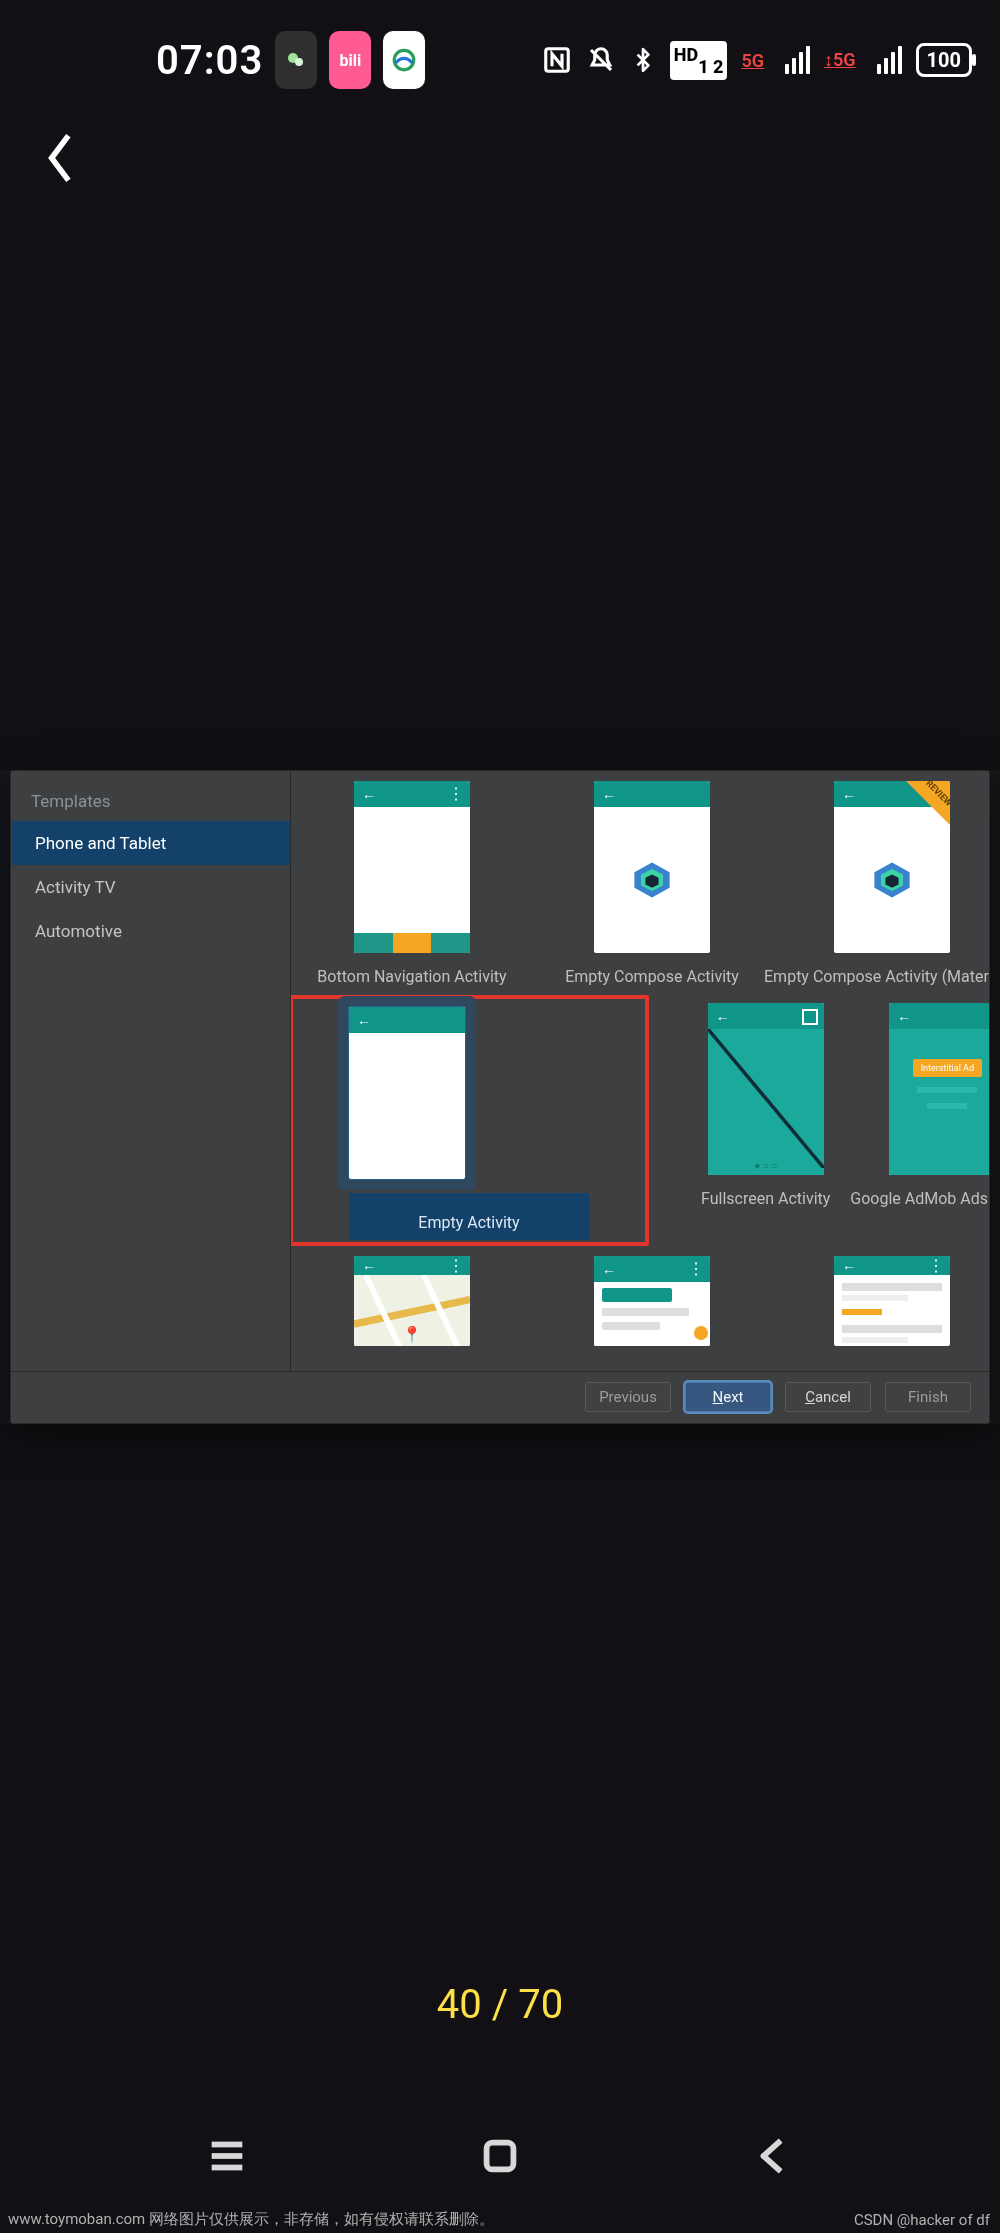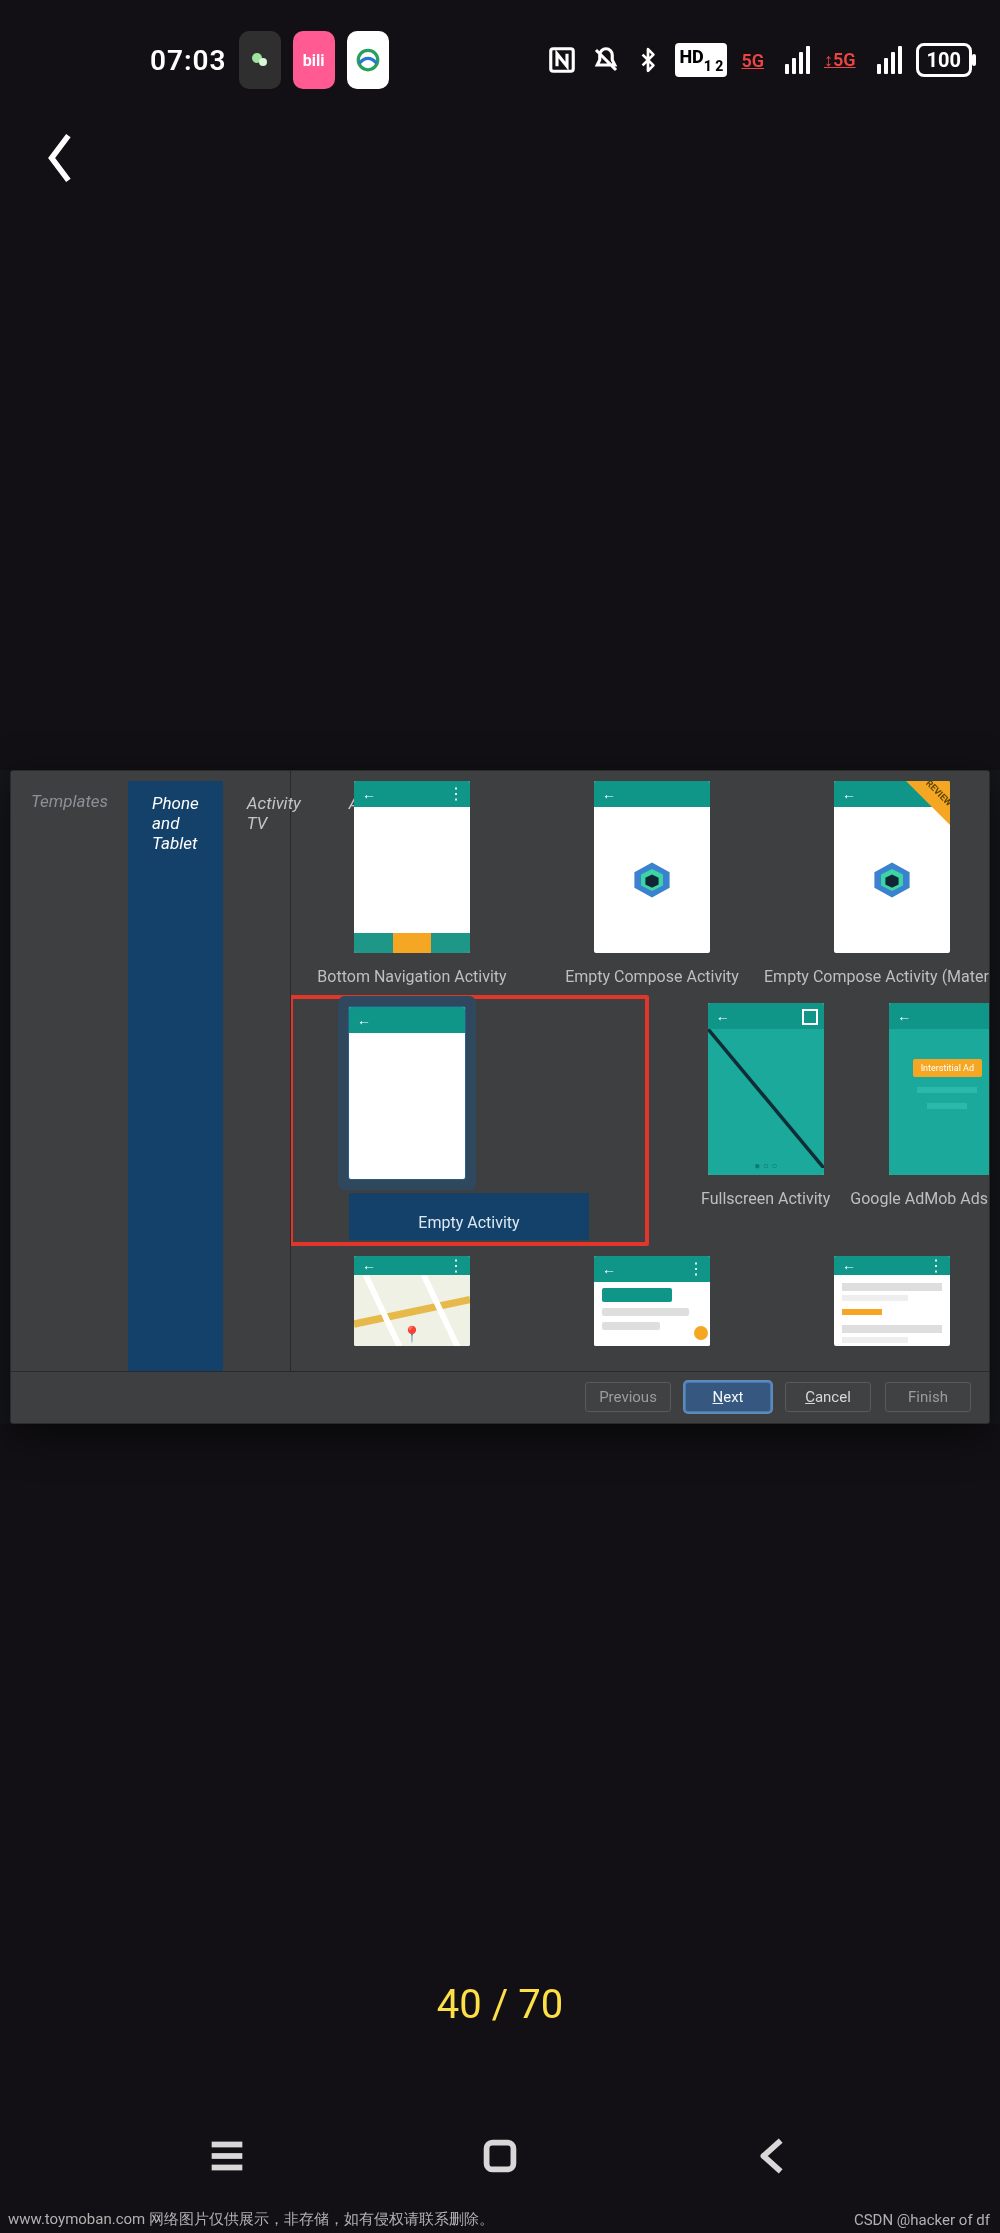--- a/index.html
+++ b/index.html
@@ -2,50 +2,50 @@
 <html><head>
 <meta charset="utf-8">
 <style>
   * { margin:0; padding:0; box-sizing:border-box; font-family:-apple-system,Segoe UI,Roboto,sans-serif; }
   html,body{ width:1000px; height:2233px; background:#000; color:#ccc; overflow:hidden; }
   .phone-root{ position:relative; width:1000px; height:2233px; background:#121014; }
 
   
   .status-bar{ position:absolute; top:30px; left:0; right:0; height:60px; display:flex; align-items:center; justify-content:space-between; padding:0 28px 0 150px; color:#fff; }
   .status-left{ display:flex; align-items:center; gap:12px; }
-  .clock{ font-size:28px; font-weight:600; letter-spacing:1px; }
+  .clock{ font-size:40px; font-weight:600; letter-spacing:1px;margin-left:6px; }
   .app-chip{ width:42px; height:58px; border-radius:10px; display:flex; align-items:center; justify-content:center; font-size:22px; }
   .app-chip.wechat{ background:#2f2f2f; color:#9fe39f; }
   .app-chip.bili{ background:#ff5a92; color:#fff; font-size:16px; font-weight:700; border-radius:10px; }
   .app-chip.browser{ background:#fff; }
   .status-right{ display:flex; align-items:center; gap:14px; }
   .sicon{ color:#ef4444; font-size:30px; font-weight:600; display:flex; align-items:center; gap:19px;text-decoration:underline; }
   .hd-badge{ background:#fff; color:#000; font-size:18px; font-weight:800; padding:3px 4px; border-radius:4px; display:flex; align-items:flex-start; }
-  .sub{ font-size:14px;margin-top:12px; }
+  .sub{ font-size:18px;margin-top:12px; }
   .signal{ display:flex; align-items:flex-end; gap:3px; }
   .bar{ width:4px; background:#fff; border-radius:1px; }
   .sig-label{ font-size:18px; font-weight:600; margin-right:2px; }
   .battery{ border:3px solid #fff; border-radius:8px; padding:2px 8px; font-size:20px; font-weight:700; position:relative;}
   .battery::after{ content:""; position:absolute; right:-7px; top:8px; width:4px; height:12px; background:#fff; border-radius:2px;}
 
   
   .back-btn{ position:absolute; top:130px; left:42px; width:60px; height:60px; }
   .back-btn svg{ width:36px; height:56px; stroke:#fff; stroke-width:4; fill:none; }
 
   
   .shot-area{ position:absolute; top:240px; left:0; right:0; bottom:280px; display:flex; align-items:center; justify-content:center; }
   .shot{ width:1000px; background:#15161a; position:relative; }
 
   
   .dialog{ width:980px; margin:0 auto; background:#3d3f41; border:1px solid #2b2b2b; border-radius:3px; box-shadow:0 10px 40px rgba(0,0,0,.6); overflow:hidden; }
   .dialog-title{ height:38px; display:flex; align-items:center; padding:0 12px; color:#cfcfcf; font-size:18px; gap:8px; border-bottom:1px solid #2a2a2a;}
   .as-logo{ width:18px; height:18px; }
   .dialog-close{ margin-left:auto; font-size:18px; color:#aaa; cursor:pointer; }
   .dlg-body{ display:flex; height:600px; background:#3d3f41; }
-  .sidebar{ width:280px; border-right:1px solid #2a2a2a; padding-top:10px; display:flex; flex-direction:row;font-style:italic; }
+  .sidebar{ width:280px; border-right:1px solid #2a2a2a; padding-top:10px; display:flex; flex-direction:column; }
   .side-hdr{ color:#8c9196; font-size:17px; padding:10px 20px; }
   .side-item{ color:#c4c4c4; font-size:17px; padding:12px 24px; cursor:pointer; }
   .side-item.active{ background:#13416a; color:#fff; }
 
   .gallery{ flex:1; padding:10px 24px; overflow:hidden; position:relative; }
   .grow{ display:flex; gap:110px; justify-content:flex-start; margin-left:32px; margin-bottom:0;}
   .gcell{ width:130px; display:flex; flex-direction:column; align-items:center; }
   .thumb{ width:116px; height:172px; background:#fff; border-radius:2px; position:relative; display:flex; flex-direction:column; overflow:hidden;}
   .thumb .tb-top{ height:26px; background:#0f9688; display:flex; align-items:center; padding:0 8px; justify-content:space-between;}
   .thumb .arrow{ color:#fff; font-size:14px;}

